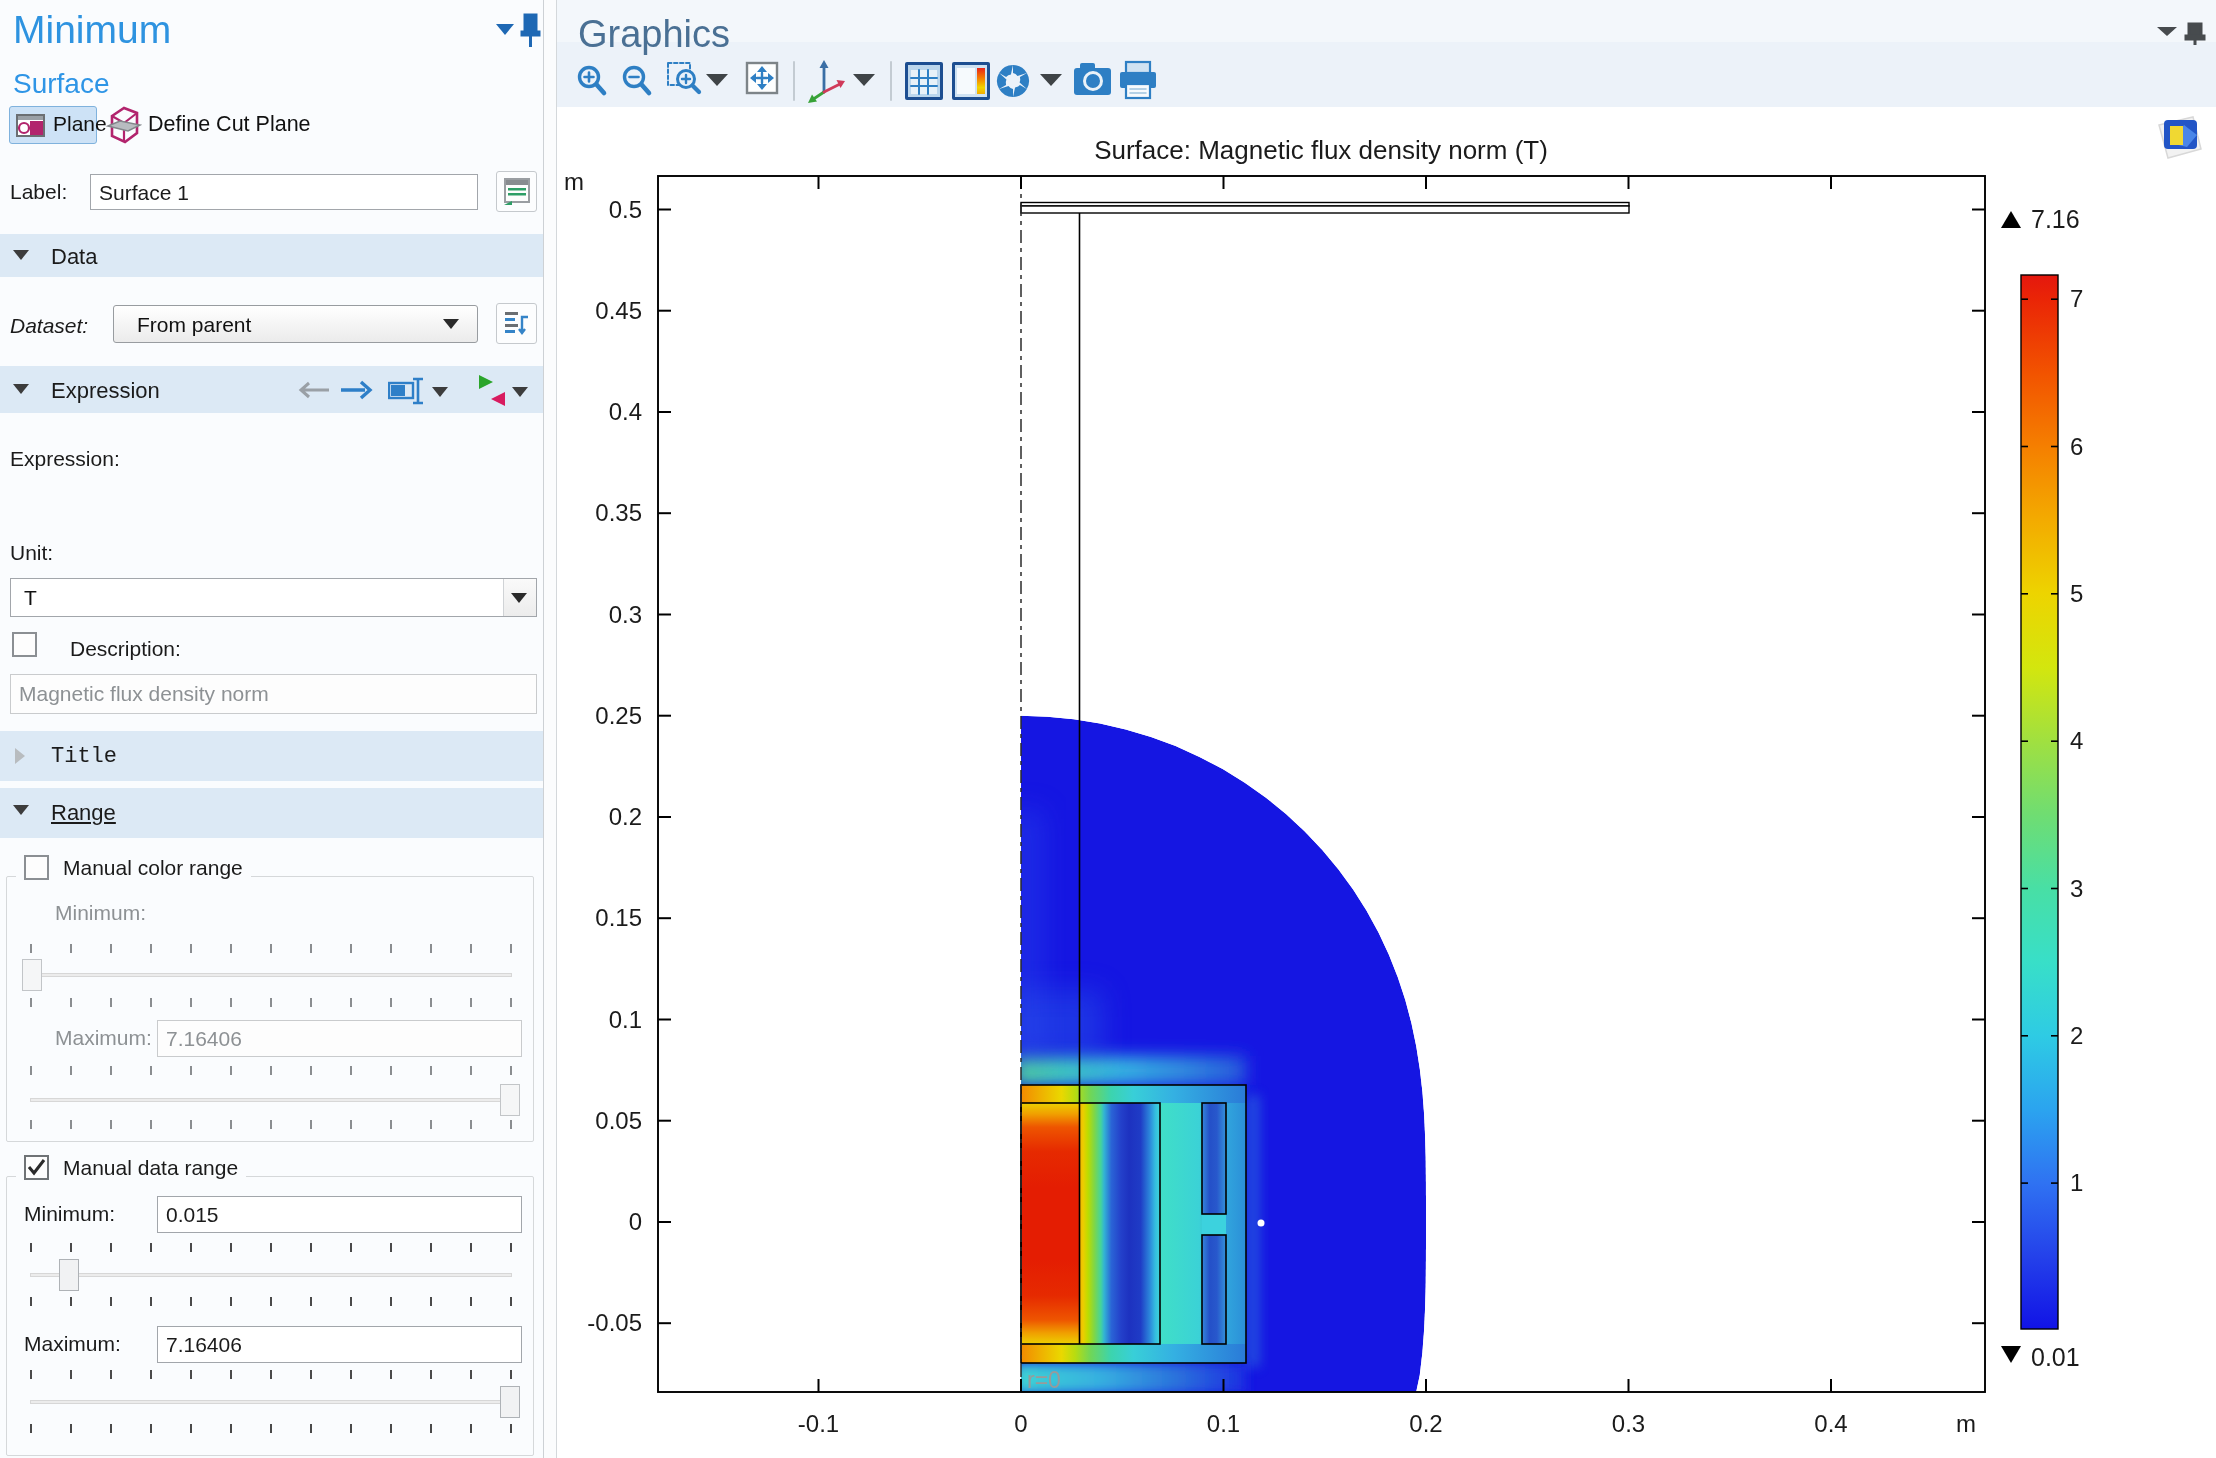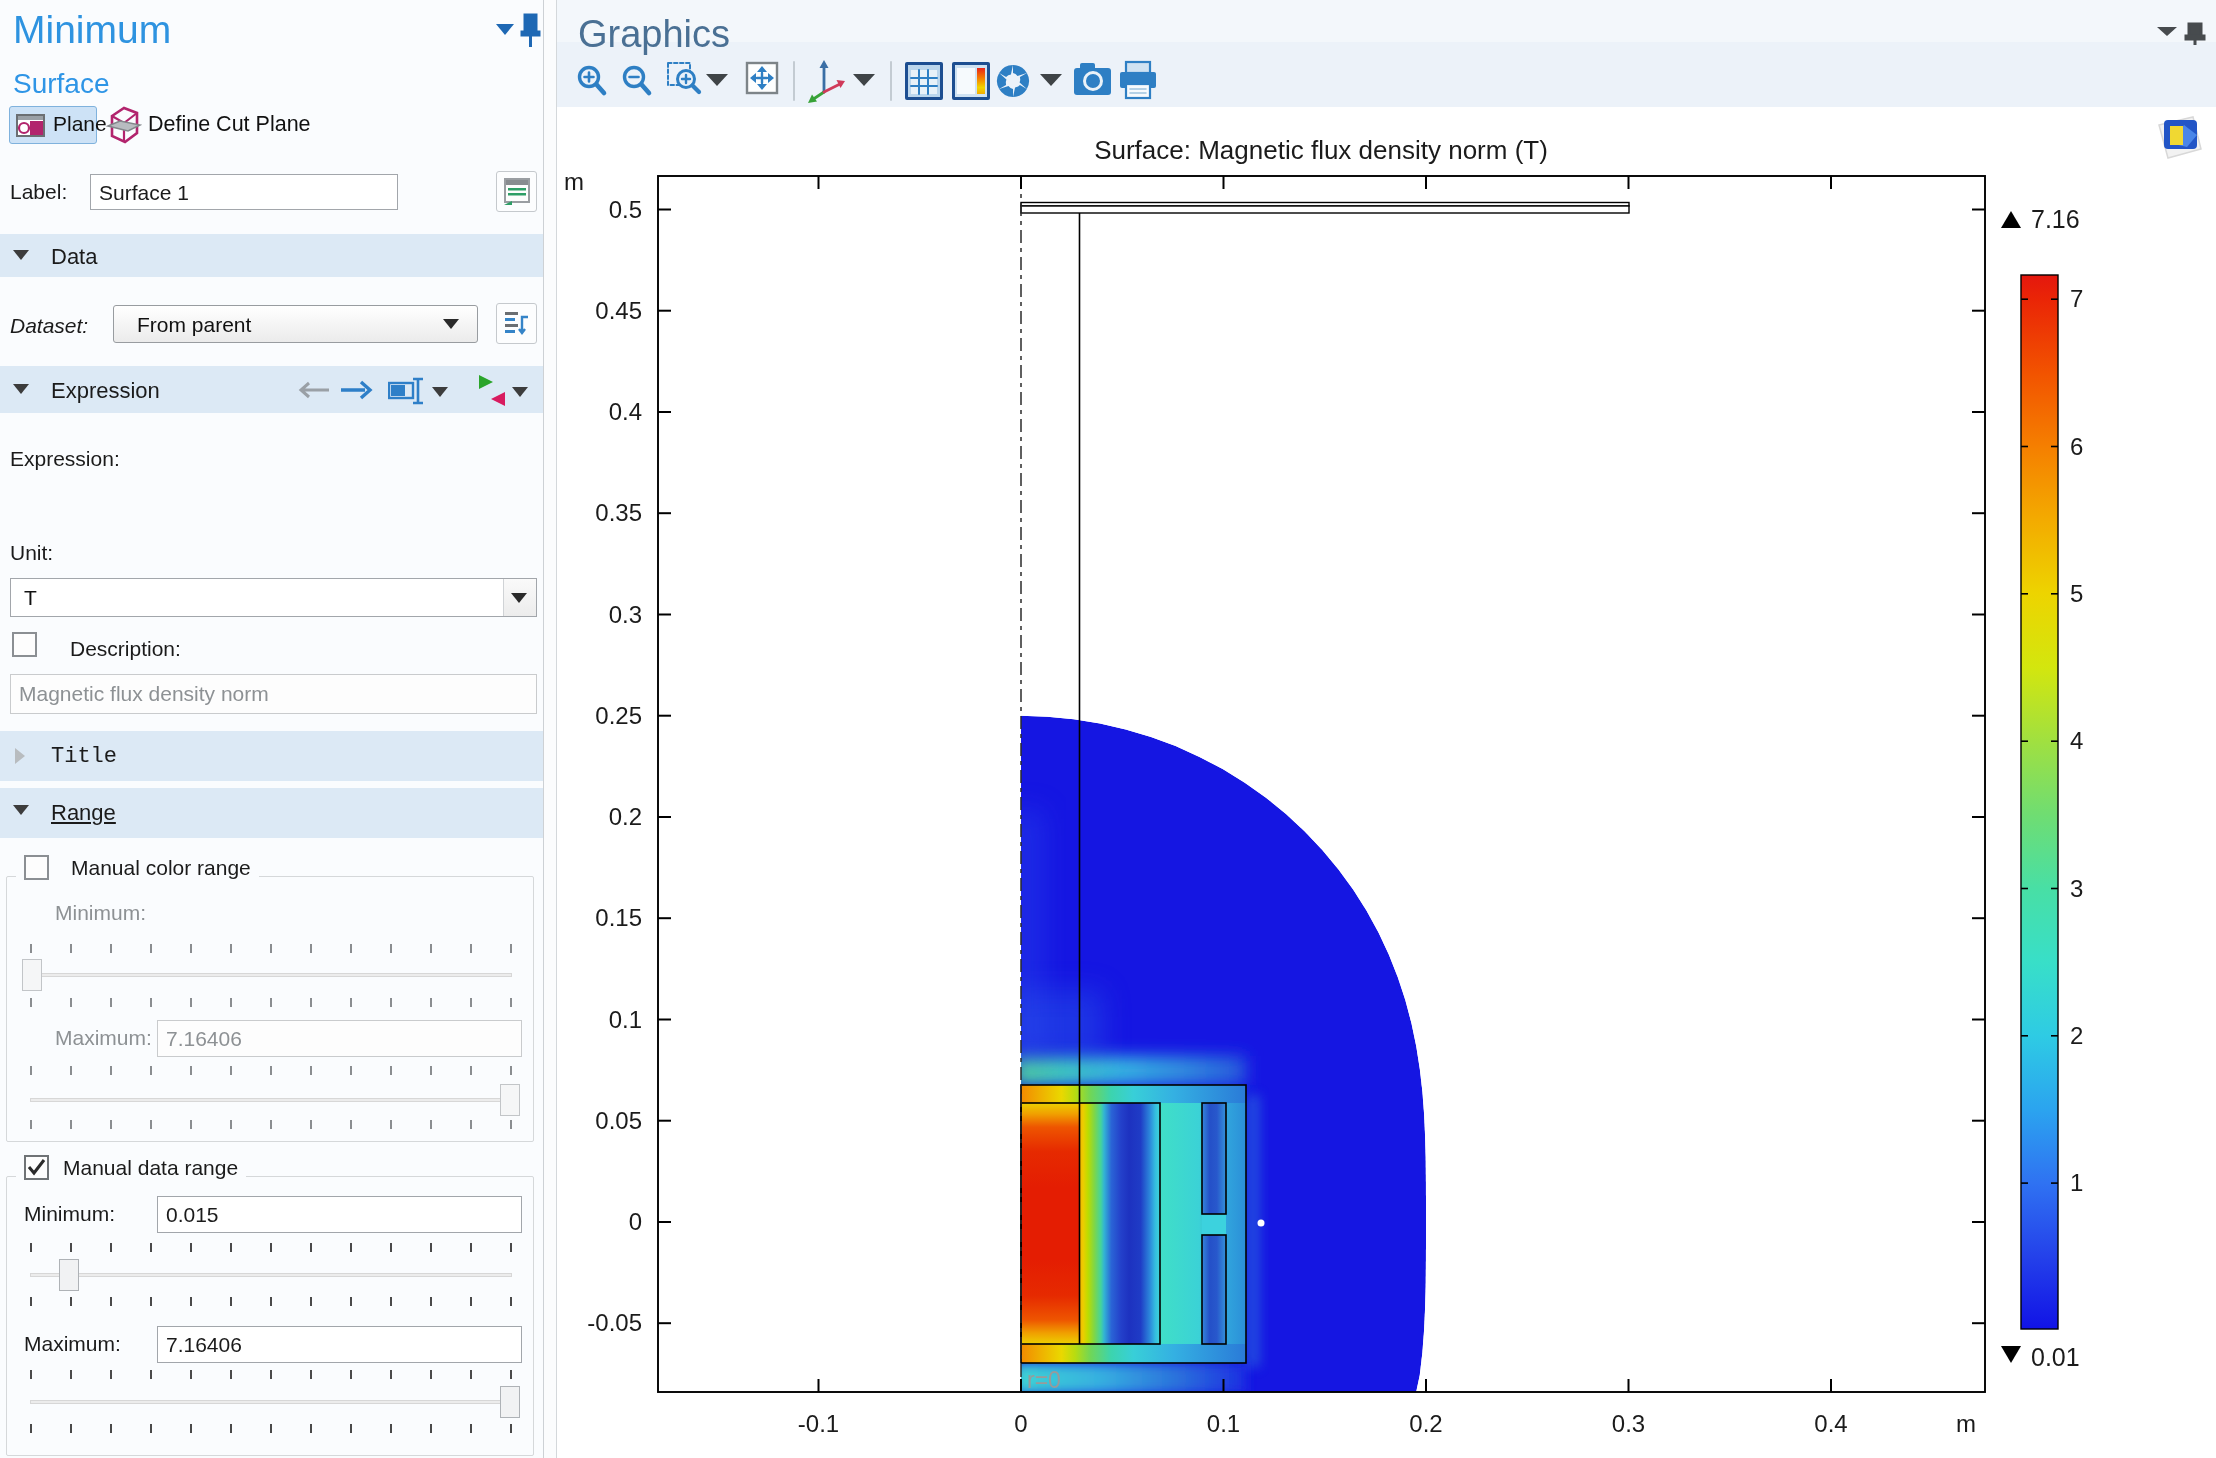--- a/index.html
+++ b/index.html
@@ -324,21 +324,21 @@
         <circle cx="8" cy="14" r="5" fill="none" stroke="#b2246d" stroke-width="2.2"></circle>
       </svg>
   <div class="abs" style="left:53px;top:112px;font-size:21px;color:#111;">Plane</div>
   <svg class="abs" style="left:104px;top:104px;" width="40" height="42">
    <path d="M8 12 L20 4 L33 9 L33 29 L21 38 L8 32 Z" fill="none" stroke="#b2246d" stroke-width="2.6"></path>
    <path d="M8 12 L20 19 L33 9 M20 19 L20 38" fill="none" stroke="#b2246d" stroke-width="2.2"></path>
    <path d="M4 22 L16 17 L36 21 L24 27 Z" fill="#b8bcc0" stroke="#83878b" stroke-width="1.5"></path>
   </svg>
   <div class="abs" style="left:148px;top:112px;font-size:21.5px;color:#111;">Define Cut Plane</div>
   <div class="lbl" style="left:10px;top:180px;">Label:</div>
-  <div class="inp" style="left:90px;top:174px;width:308px;height:36px;">Surface 1</div>
+  <div class="inp" style="left:90px;top:174px;width:388px;height:36px;">Surface 1</div>
   <div class="ibtn" style="left:496px;top:171px;"></div>
   <svg class="abs" style="left:502px;top:177px;" width="30" height="30">
         <rect x="3" y="2" width="24" height="23" fill="#fdfdfd" stroke="#9a9ea2" stroke-width="2"></rect>
         <rect x="4" y="3" width="22" height="5" fill="#888c90"></rect>
         <rect x="6" y="11" width="18" height="2.5" fill="#2e9e66"></rect>
         <rect x="6" y="16" width="18" height="2.5" fill="#2e9e66"></rect>
         <path d="M2 28 L10 28 L10 24 Z" fill="#2e9e66"></path>
       </svg>
 
   <div class="band" style="top:234px;height:43px;"></div>
@@ -388,21 +388,21 @@
   <div class="lbl" style="left:70px;top:637px;">Description:</div>
   <div class="dinp" style="left:10px;top:674px;width:527px;height:40px;line-height:38px;">Magnetic flux density norm</div>
 
   <div class="band" style="top:731px;height:50px;"></div>
   <div class="abs tri-r" style="left:15px;top:748px;"></div>
   <div class="abs hdr" style="left:51px;top:744px;font-family:Liberation Mono, monospace;">Title</div>
   <div class="band" style="top:788px;height:50px;"></div>
   <div class="abs tri-d" style="left:13px;top:805px;"></div>
   <div class="abs hdr" style="left:51px;top:800px;text-decoration:underline;">Range</div>
 <div class="gb" style="left:6px;top:876px;width:526px;height:264px;"></div>
-<div class="abs" style="left:16px;top:855px;background:#fafcfe;padding:0 8px;height:34px;"><span style="position:relative;display:inline-block;width:25px;height:25px;background:#fdfdfd;border:2px solid #8b8f93;box-sizing:border-box;vertical-align:middle;"></span><span style="font-size:21px;color:#1b1b1b;margin-left:22px;vertical-align:middle;">Manual color range</span></div>
+<div class="abs" style="left:16px;top:855px;background:#fafcfe;padding:0 8px;height:34px;"><span style="position:relative;display:inline-block;width:25px;height:25px;background:#fdfdfd;border:2px solid #8b8f93;box-sizing:border-box;vertical-align:middle;"></span><span style="font-size:21px;color:#1b1b1b;margin-left:14px;vertical-align:middle;">Manual color range</span></div>
 <div class="glbl" style="left:55px;top:901px;">Minimum:</div>
 <div class="tickrow" style="top:944px;left:0;width:543px;">
         <div class="dtick" style="left:30px;"></div>
         <div class="dtick" style="left:70px;"></div>
         <div class="dtick" style="left:110px;"></div>
         <div class="dtick" style="left:150px;"></div>
         <div class="dtick" style="left:190px;"></div>
         <div class="dtick" style="left:230px;"></div>
         <div class="dtick" style="left:270px;"></div>
         <div class="dtick" style="left:310px;"></div>

